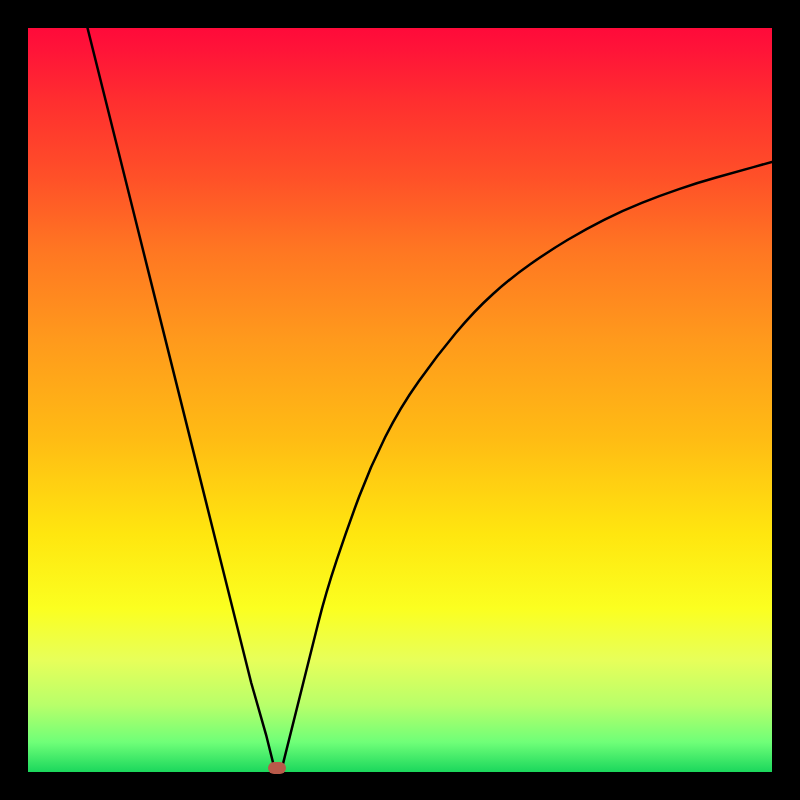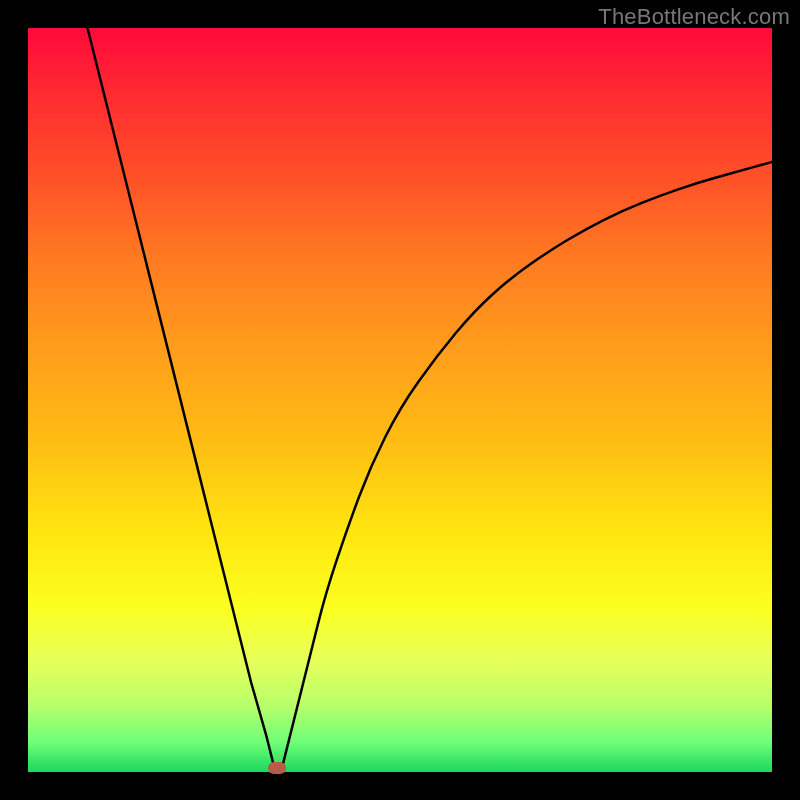--- a/index.html
+++ b/index.html
@@ -61,21 +61,20 @@
     height: 12px;
     background: #b95a4a;
     border-radius: 6px;
     transform: translate(-50%, -50%);
   }
 </style>
 </head>
 <body>
 
 <div class="frame">
-  <div class="watermark">TheBottleneck.com</div>
   <div class="plot-area">
     <svg class="curve" viewBox="0 0 744 744" preserveAspectRatio="none">
       <path id="path-left" fill="none" stroke="#000" stroke-width="2.5" stroke-linecap="round" d="M59.52 0.00 L74.40 59.52 L89.28 119.04 L104.16 178.56 L119.04 238.08 L133.92 297.60 L148.80 357.12 L163.68 416.64 L178.56 476.16 L193.44 535.68 L208.32 595.20 L223.20 654.72 L238.08 706.80 L245.52 736.56 L249.24 744.00"></path>
       <path id="path-right" fill="none" stroke="#000" stroke-width="2.5" stroke-linecap="round" d="M252.96 744.00 Q267.84 684.48 275.28 654.72 Q282.72 624.96 290.16 595.20 Q297.60 565.44 308.76 531.96 Q319.92 498.48 331.08 468.72 Q342.24 438.96 357.12 409.20 Q372.00 379.44 390.60 353.40 Q409.20 327.36 427.80 305.04 Q446.40 282.72 465.00 265.98 Q483.60 249.24 502.20 236.22 Q520.80 223.20 539.40 212.04 Q558.00 200.88 576.60 191.58 Q595.20 182.28 613.80 174.84 Q632.40 167.40 651.00 161.08 Q669.60 154.75 688.20 149.54 Q706.80 144.34 725.40 139.13 L744.00 133.92"></path>
     </svg>
     <div class="marker" id="marker" style="left: 249.24px; top: 740px; background: rgb(185, 90, 74);"></div>
   </div>
 </div>
 
 </body></html>

